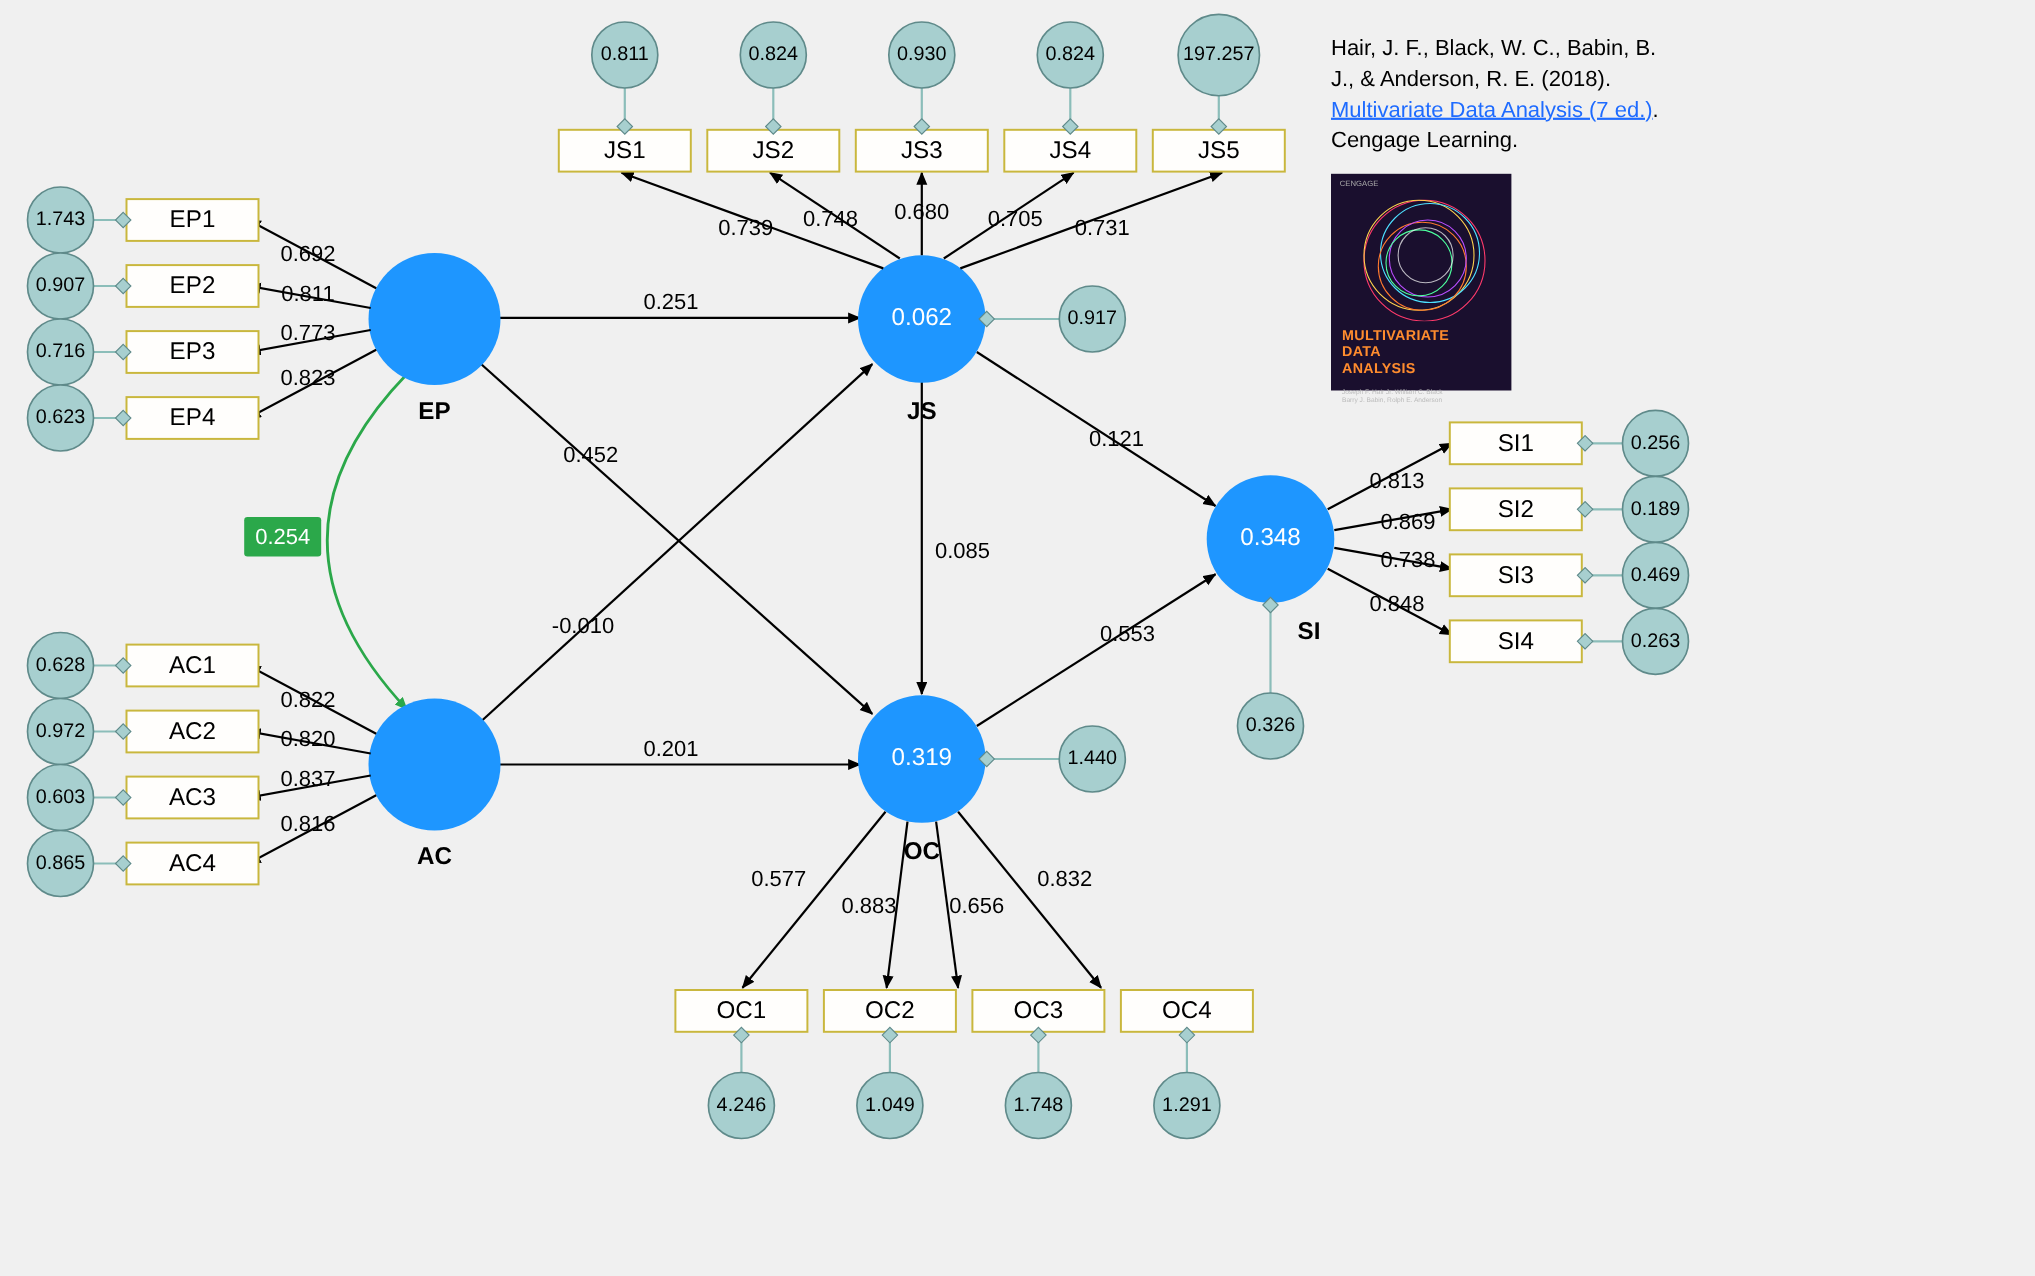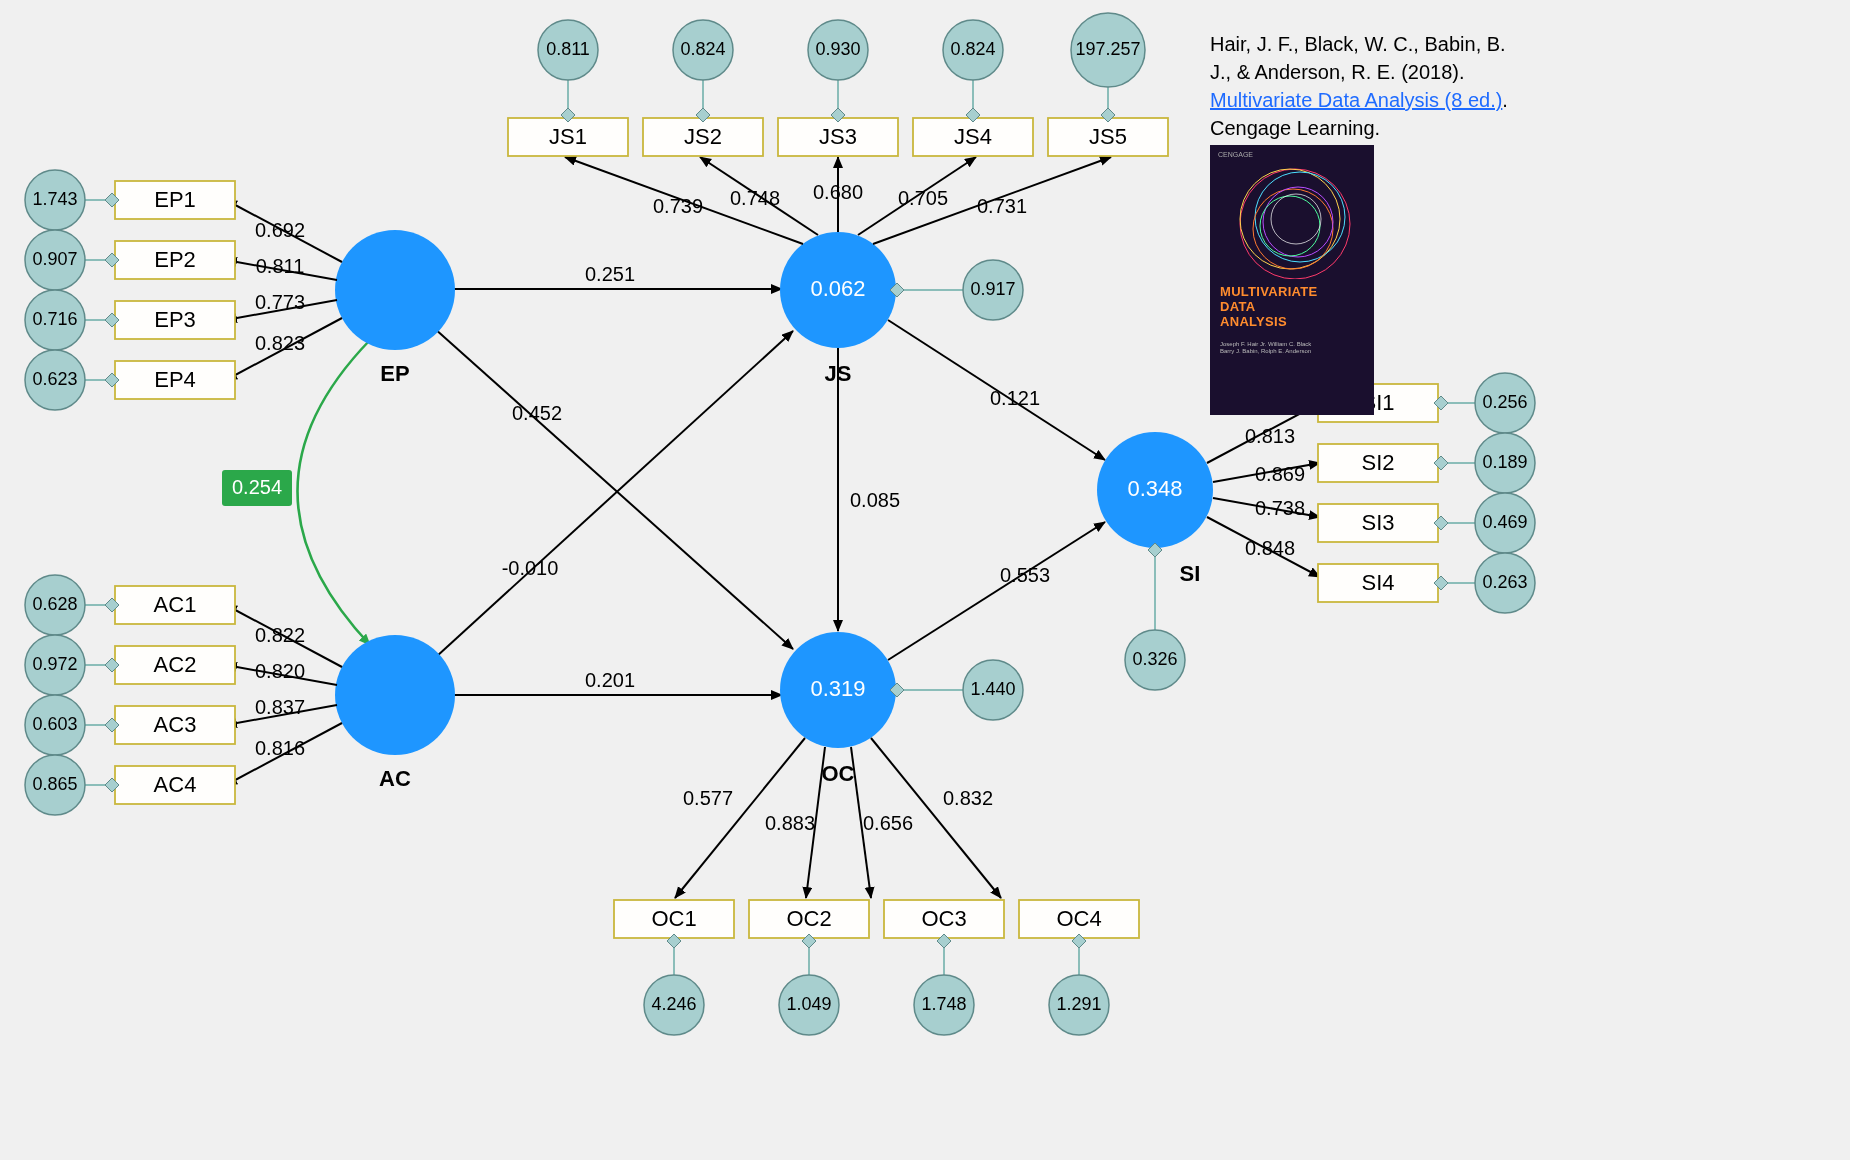--- a/index.html
+++ b/index.html
@@ -12,21 +12,21 @@
   .ind{fill:#fffefc;stroke:#c9b73d;stroke-width:1.8;}
   .ind-text{fill:#000;font-size:22px;text-anchor:middle;dominant-baseline:middle;}
   .val{fill:#000;font-size:20px;text-anchor:middle;dominant-baseline:middle;}
   .edge{stroke:#000;stroke-width:2;fill:none;}
   .edge-err{stroke:#8bbdb9;stroke-width:2;fill:none;}
   .cov{stroke:#2ba84a;stroke-width:2.5;fill:none;}
   .cov-lbl{fill:#2ba84a;}
   .cov-text{fill:#fff;font-size:20px;text-anchor:middle;dominant-baseline:middle;}
   .cite{position:absolute;top:30px;left:1210px;width:310px;font-size:20px;color:#000;line-height:1.4;}
   .cite a{color:#1e6bff;text-decoration:underline;}
-  .book{position:absolute;top:145px;left:1210px;width:164px;height:270px;background:#1a0f2e;border:none;color:#fff;}
+  .book{position:absolute;top:158px;left:1210px;width:164px;height:197px;background:#1a0f2e;border:none;color:#fff;}
   .book-top{position:absolute;top:6px;left:8px;font-size:7px;color:#aaa;}
   .book-swirl{position:absolute;top:14px;left:20px;width:130px;height:120px;}
   .book-title{position:absolute;top:140px;left:10px;font-size:13px;font-weight:bold;color:#ff8c2e;line-height:1.15;letter-spacing:0.3px;}
   .book-auth{position:absolute;top:196px;left:10px;font-size:6px;color:#bbb;line-height:1.2;}
 </style>
 </head>
 <body>
 
 <svg width="1850" height="1160">
 <defs>
@@ -283,21 +283,21 @@
         <text class="ind-text" x="1378" y="584">SI4</text>
     <line class="edge-err" x1="1481" y1="583" x2="1441" y2="583" marker-end="url(#diamT)"></line>
     <circle class="err" cx="1505" cy="583" r="30"></circle>
         <text class="err-text" x="1505" y="583">0.263</text>
     <text class="val" x="1270" y="550">0.848</text>
   </g>
 </g>
 </svg>
 
 <div class="cite">
-  <span>Hair, J. F., Black, W. C., Babin, B. J., &amp; Anderson, R. E. (2018). </span><a href="#">Multivariate Data Analysis (8 ed.)</a><span>. Cengage Learning.</span>
+  <span>Hair, J. F., Black, W. C., Babin, B. J., &amp; Anderson, R. E. (2018). </span><a href="#">Multivariate Data Analysis (7 ed.)</a><span>. Cengage Learning.</span>
 </div>
 
 <div class="book">
   <div class="book-top">CENGAGE</div>
   <svg class="book-swirl" viewBox="0 0 130 120">
     <g fill="none" stroke-width="1">
       <circle cx="65" cy="65" r="55" stroke="#ff3a6b"></circle>
       <circle cx="60" cy="60" r="50" stroke="#ffd24d"></circle>
       <circle cx="70" cy="58" r="45" stroke="#4de0ff"></circle>
       <circle cx="63" cy="70" r="40" stroke="#ff7a2e"></circle>

